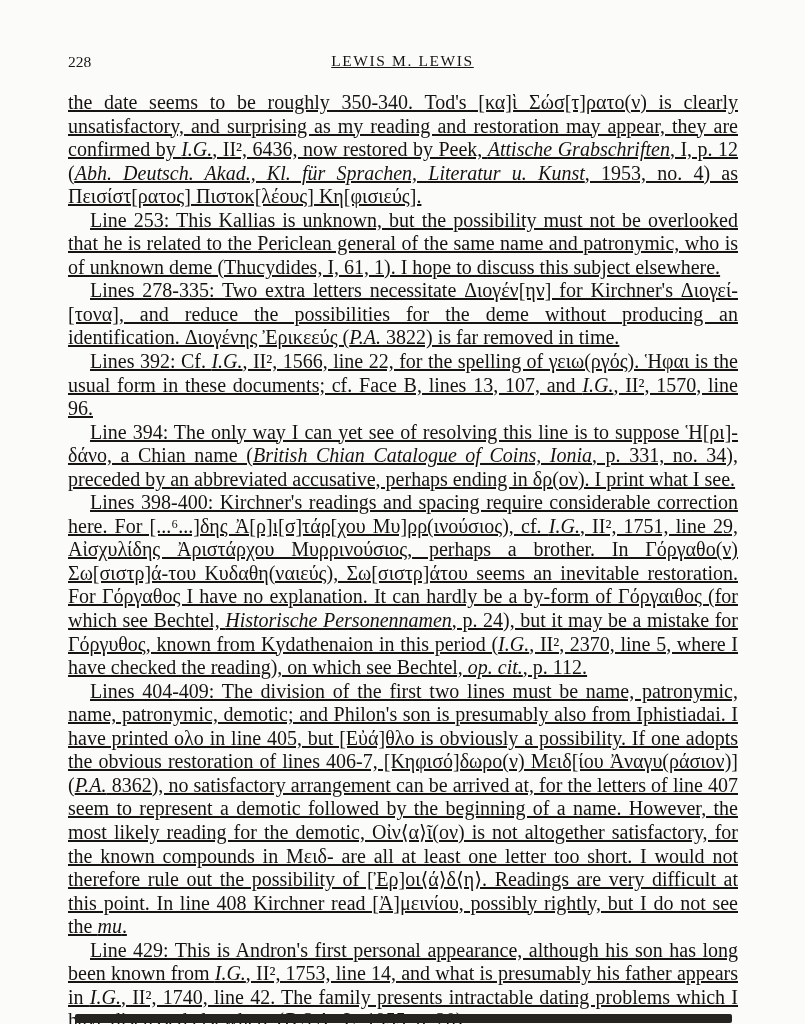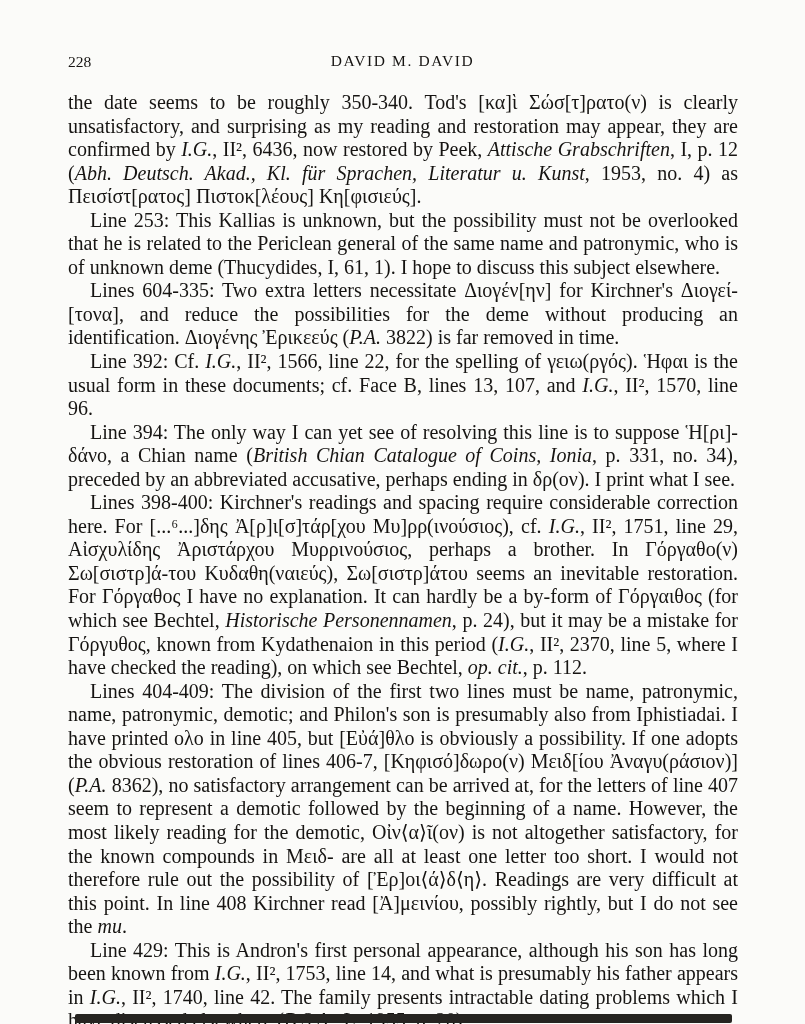--- a/index.html
+++ b/index.html
@@ -5,21 +5,21 @@
   html, body { margin: 0; padding: 0; }
   body {
     width: 805px;
     height: 1024px;
     background: #fbfbf9;
     font-family: "Liberation Serif", "DejaVu Serif", serif;
     color: #161412;
     position: relative;
     overflow: hidden;
   }
-  .page { position: absolute; inset: 0; }
+  .page { position: absolute; inset: 0; text-decoration: underline; }
   .header {
     position: relative;
     margin: 52px 68px 0 68px;
     height: 22px;
   }
   .page-number {
     position: absolute;
     left: 0;
     top: 1px;
     font-size: 15.5px;
@@ -48,28 +48,28 @@
     border-radius: 2px;
   }
 </style>
 </head>
 <body>
 
 <div class="page">
 
   <div class="header">
     <span class="page-number">228</span>
-    <div class="author">DAVID M. DAVID</div>
+    <div class="author">LEWIS M. LEWIS</div>
   </div>
 
   <div class="body-text">
       <p class="para"><span>the date seems to be roughly 350-340. Tod's [κα]ὶ Σώσ[τ]ρατο(ν) is clearly unsatisfactory, and surprising as my reading and restoration may appear, they are confirmed by </span><span class="ital">I.G.</span><span>, II², 6436, now restored by Peek, </span><span class="ital">Attische Grabschriften</span><span>, I, p. 12 (</span><span class="ital">Abh. Deutsch. Akad., Kl. für Sprachen, Literatur u. Kunst</span><span>, 1953, no. 4) as Πεισίστ[ρατος] Πιστοκ[λέους] Κη[φισιεύς].</span></p>
       <p class="para indent"><span>Line 253:  This Kallias is unknown, but the possibility must not be overlooked that he is related to the Periclean general of the same name and patronymic, who is of unknown deme (Thucydides, I, 61, 1).  I hope to discuss this subject elsewhere.</span></p>
-      <p class="para indent"><span>Lines 604-335:  Two extra letters necessitate Διογέν[ην] for Kirchner's Διογεί-[τονα], and reduce the possibilities for the deme without producing an identification. Διογένης Ἐρικεεύς (</span><span class="ital">P.A.</span><span> 3822) is far removed in time.</span></p>
-      <p class="para indent"><span>Line 392:  Cf. </span><span class="ital">I.G.</span><span>, II², 1566, line 22, for the spelling of γειω(ργός).  Ἡφαι is the usual form in these documents; cf. Face B, lines 13, 107, and </span><span class="ital">I.G.</span><span>, II², 1570, line 96.</span></p>
+      <p class="para indent"><span>Lines 278-335:  Two extra letters necessitate Διογέν[ην] for Kirchner's Διογεί-[τονα], and reduce the possibilities for the deme without producing an identification. Διογένης Ἐρικεεύς (</span><span class="ital">P.A.</span><span> 3822) is far removed in time.</span></p>
+      <p class="para indent"><span>Lines 392:  Cf. </span><span class="ital">I.G.</span><span>, II², 1566, line 22, for the spelling of γειω(ργός).  Ἡφαι is the usual form in these documents; cf. Face B, lines 13, 107, and </span><span class="ital">I.G.</span><span>, II², 1570, line 96.</span></p>
       <p class="para indent"><span>Line 394:  The only way I can yet see of resolving this line is to suppose Ἡ[ρι]-δάνο, a Chian name (</span><span class="ital">British Chian Catalogue of Coins, Ionia</span><span>, p. 331, no. 34), preceded by an abbreviated accusative, perhaps ending in δρ(ον).  I print what I see.</span></p>
       <p class="para indent"><span>Lines 398-400:  Kirchner's readings and spacing require considerable correction here.  For [...⁶...]δης Ἀ[ρ]ι[σ]τάρ[χου Μυ]ρρ(ινούσιος), cf. </span><span class="ital">I.G.</span><span>, II², 1751, line 29, Αἰσχυλίδης Ἀριστάρχου Μυρρινούσιος, perhaps a brother.  In Γόργαθο(ν) Σω[σιστρ]ά-του Κυδαθη(ναιεύς), Σω[σιστρ]άτου seems an inevitable restoration.  For Γόργαθος I have no explanation.  It can hardly be a by-form of Γόργαιθος (for which see Bechtel, </span><span class="ital">Historische Personennamen</span><span>, p. 24), but it may be a mistake for Γόργυθος, known from Kydathenaion in this period (</span><span class="ital">I.G.</span><span>, II², 2370, line 5, where I have checked the reading), on which see Bechtel, </span><span class="ital">op. cit.</span><span>, p. 112.</span></p>
       <p class="para indent"><span>Lines 404-409:  The division of the first two lines must be name, patronymic, name, patronymic, demotic; and Philon's son is presumably also from Iphistiadai. I have printed ολο in line 405, but [Εὐά]θλο is obviously a possibility.  If one adopts the obvious restoration of lines 406-7, [Κηφισό]δωρο(ν) Μειδ[ίου Ἀναγυ(ράσιον)] (</span><span class="ital">P.A.</span><span> 8362), no satisfactory arrangement can be arrived at, for the letters of line 407 seem to represent a demotic followed by the beginning of a name.  However, the most likely reading for the demotic, Οἰν⟨α⟩ῖ(ον) is not altogether satisfactory, for the known compounds in Μειδ- are all at least one letter too short.  I would not therefore rule out the possibility of [Ἐρ]οι⟨ά⟩δ⟨η⟩.  Readings are very difficult at this point. In line 408 Kirchner read [Ἀ]μεινίου, possibly rightly, but I do not see the </span><span class="ital">mu</span><span>.</span></p>
       <p class="para indent"><span>Line 429:  This is Andron's first personal appearance, although his son has long been known from </span><span class="ital">I.G.</span><span>, II², 1753, line 14, and what is presumably his father appears in </span><span class="ital">I.G.</span><span>, II², 1740, line 42.  The family presents intractable dating problems which I have discussed elsewhere (</span><span class="ital">B.S.A.</span><span>, L, 1955, p. 20).</span></p>
     </div>
 
   <div class="scan-edge"></div>
 
 </div>
 

